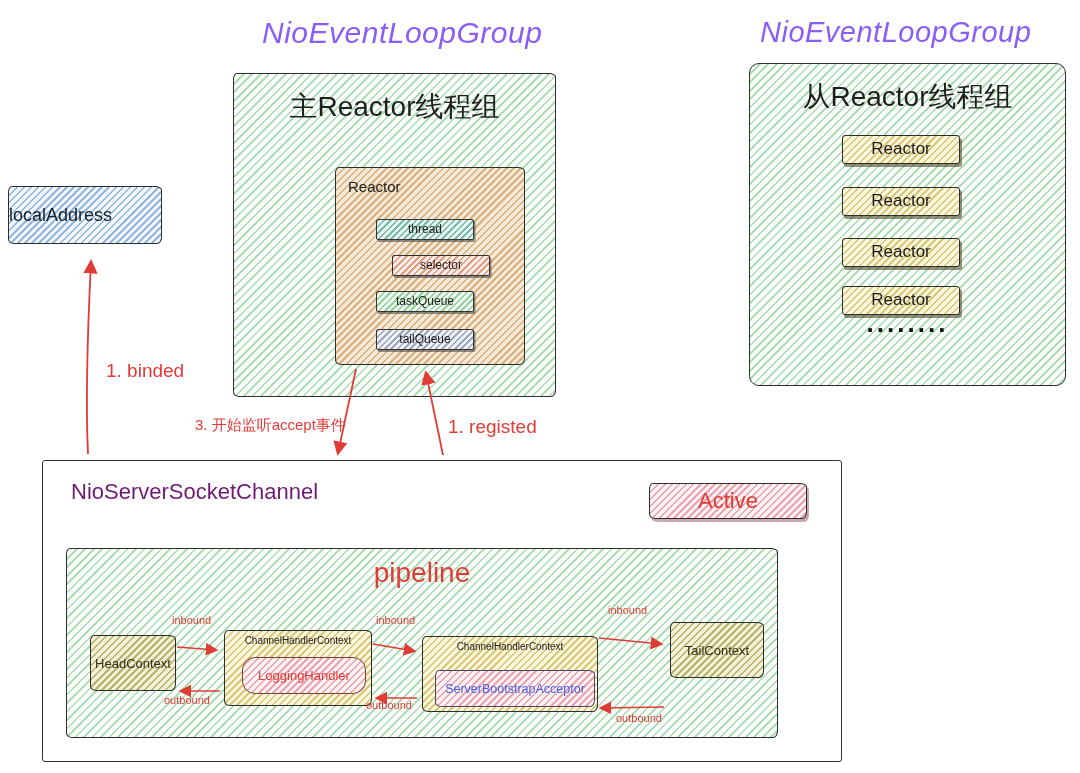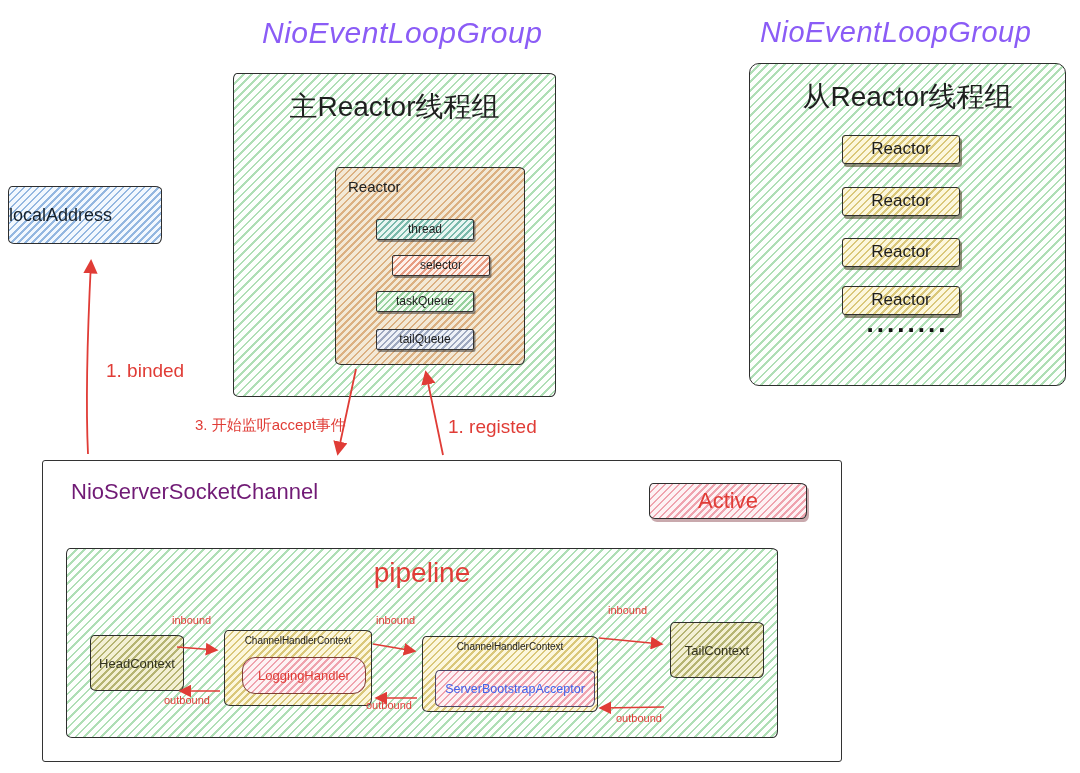--- a/index.html
+++ b/index.html
@@ -71,21 +71,21 @@
                   display:flex; align-items:center; justify-content:center;
                   box-shadow:2px 3px 0 rgba(120,40,50,0.4);margin-left:16px; }
   #active-badge span { font-size:22px; color:#e03c36; font-weight:500; }
 
   #pipeline-box { left:23px; top:87px; width:712px; height:190px; }
   #pipeline-title { position:absolute; top:8px; left:0; width:100%; text-align:center;
                     font-size:28px; color:#e03c36; font-weight:500; }
 
   .ctx { display:flex; align-items:center; justify-content:center;
          font-size:13px; color:#33331f; }
-  #head-context { left:23px;  top:86px; width:94px; height:56px; }
+  #head-context { left:23px;  top:86px; width:86px; height:56px; }
   #tail-context { left:603px; top:73px; width:94px; height:56px; }
 
   #chc1 { left:157px; top:81px; width:148px; height:76px; }
   #chc2 { left:355px; top:87px; width:176px; height:76px; }
   .chc-label { position:absolute; top:4px; left:0; width:100%; text-align:center;
                font-size:10px; color:#222; }
   .handler { display:flex; align-items:center; justify-content:center; border-color:#7c3f36; }
   #logging-handler { left:17px; top:26px; width:124px; height:37px; font-size:13px; color:#e03c36;border-radius:13px; }
   #sba { left:12px; top:33px; width:160px; height:37px; font-size:12.5px; color:#4263eb; border-color:#4a4668; }
 

